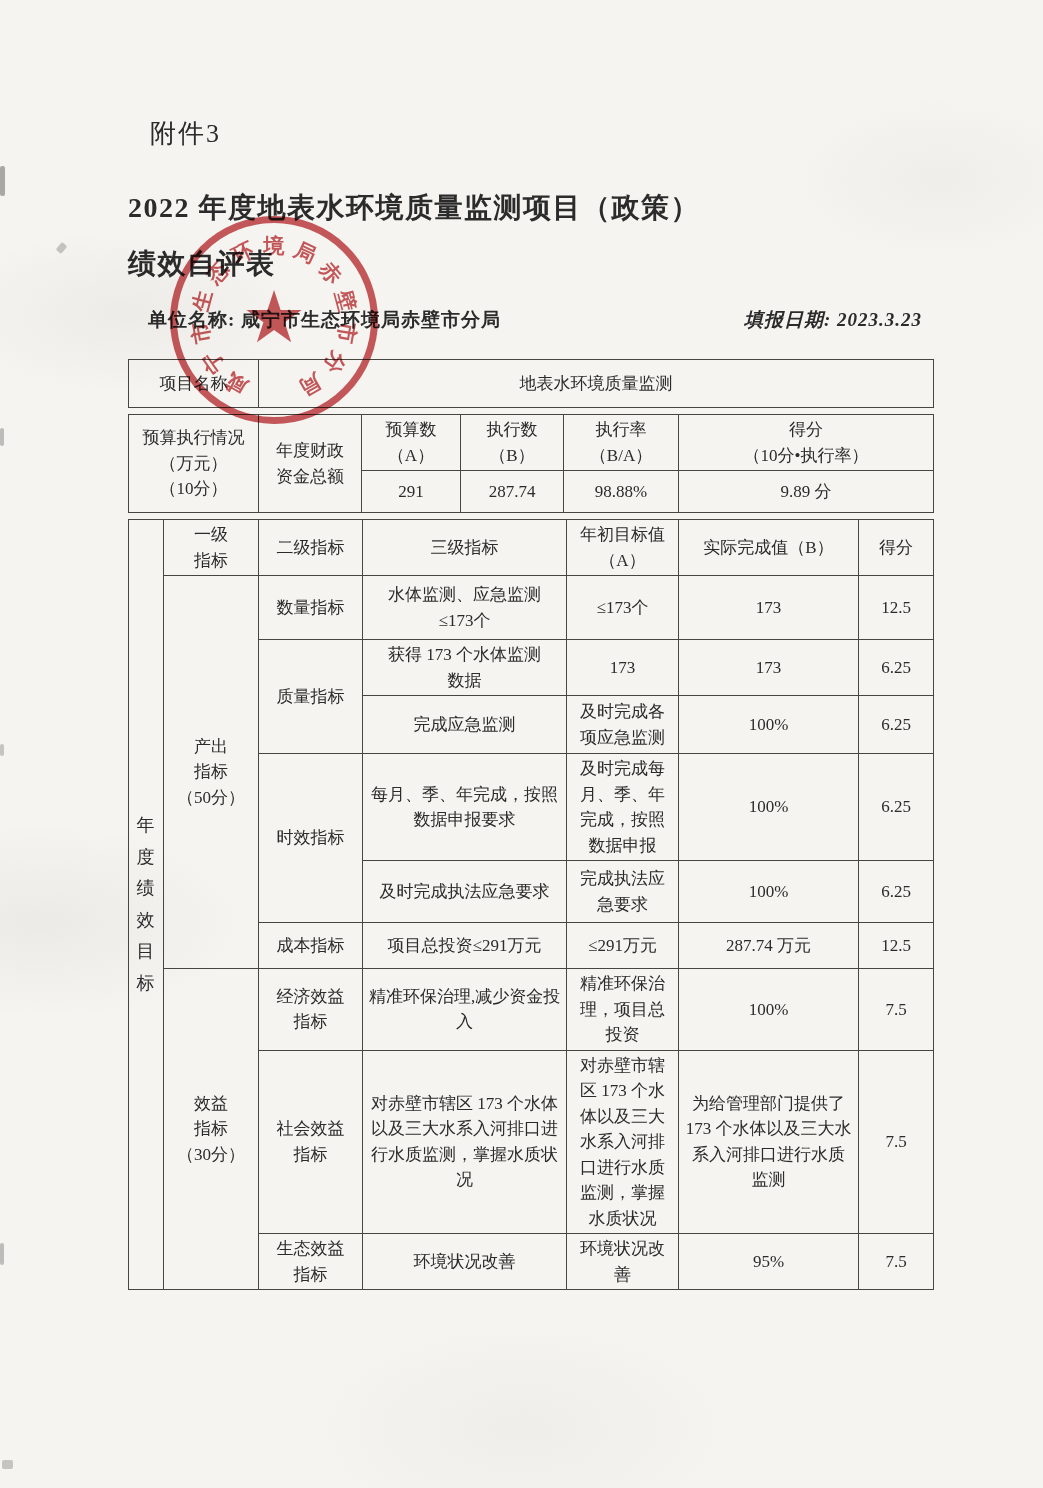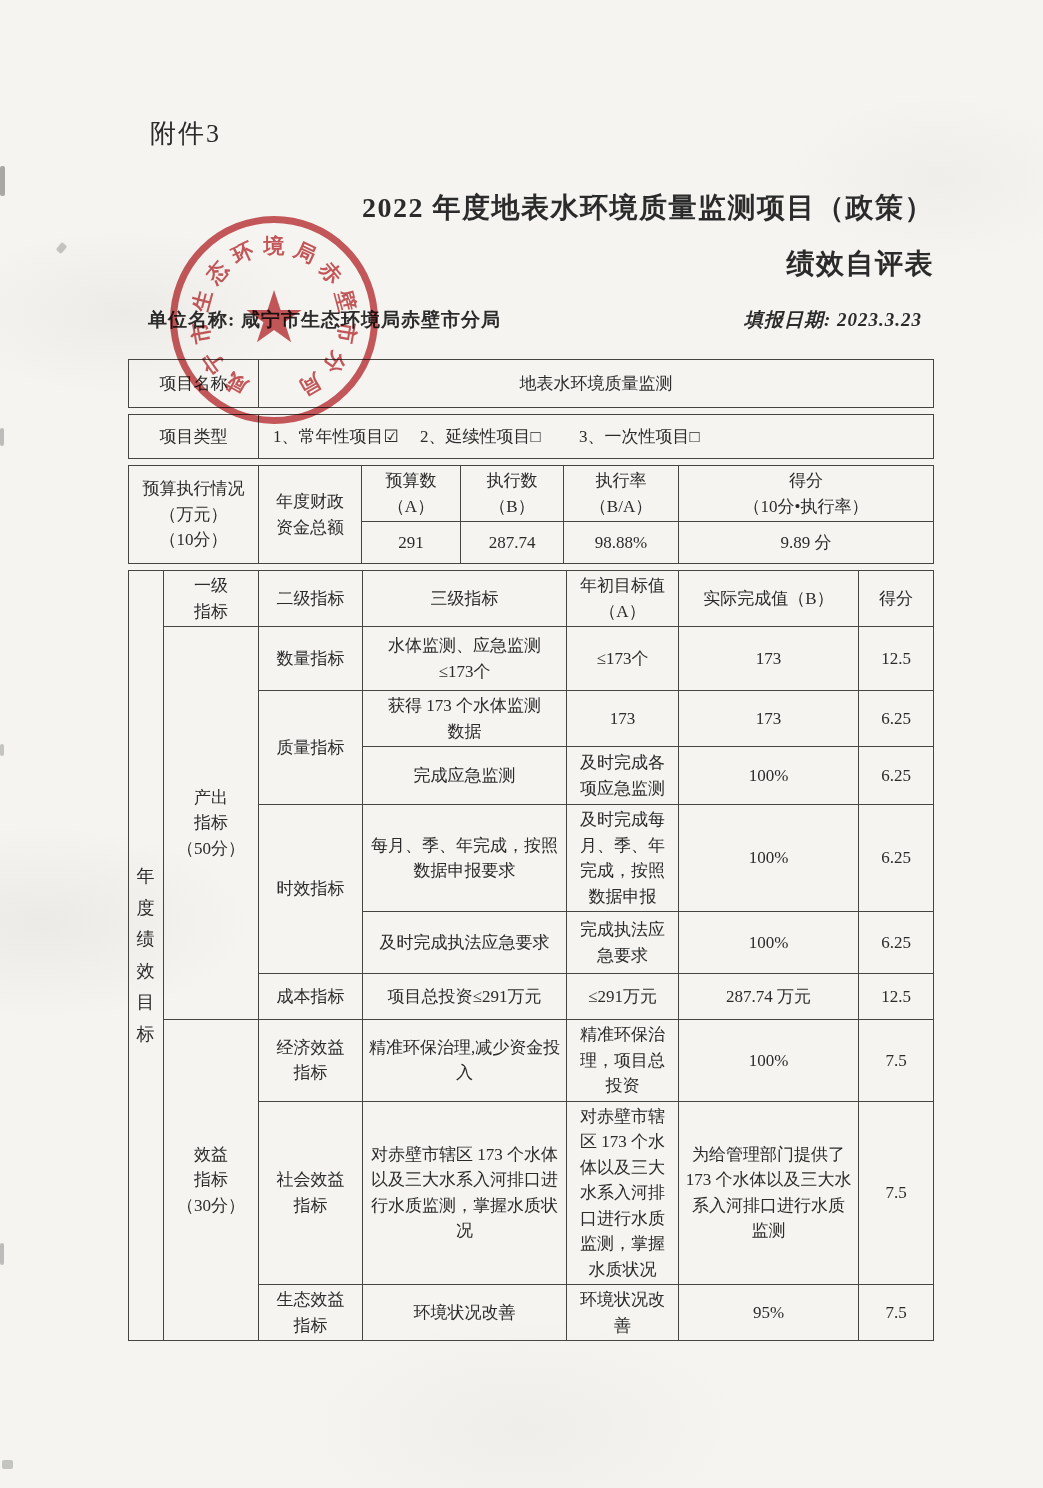--- a/index.html
+++ b/index.html
@@ -9,21 +9,21 @@
       radial-gradient(260px 120px at 12% 21%, rgba(120,120,118,.07), transparent 70%),
       radial-gradient(300px 140px at 4% 62%, rgba(120,120,118,.08), transparent 70%),
       radial-gradient(220px 120px at 90% 12%, rgba(120,120,118,.05), transparent 70%),
       radial-gradient(320px 160px at 50% 96%, rgba(120,120,118,.05), transparent 70%),
       #f5f4f0;
     font-family:"Liberation Serif","DejaVu Serif",serif;
     color:#2b2b2b;
   }
   .page{position:absolute;left:128px;top:0;width:806px;}
   .attachment{margin:116px 0 0 22px;font-size:26px;letter-spacing:2px;}
-  .title{ text-align:right;font-weight:bold;font-size:28px;letter-spacing:1.5px;}
+  .title{ text-align:left;font-weight:bold;font-size:28px;letter-spacing:1.5px;}
   .title-1{margin-top:38px;}
   .title-2{margin-top:18px;}
   .unitline{margin-top:24px;display:flex;justify-content:space-between;align-items:flex-end;
     font-size:19px;font-weight:600;letter-spacing:1px;}
   .unitline .left{margin-left:20px;}
   .unitline .right{margin-right:12px;font-style:italic;}
 
   table{border-collapse:collapse;table-layout:fixed;width:806px;margin-top:6px;}
   .tbl-first{margin-top:26px;}
   td{border:1.4px solid #474540;text-align:center;vertical-align:middle;
@@ -73,32 +73,20 @@
     <tbody>
         <tr style="height:48px">
       <td>项目名称</td>
       <td>地表水环境质量监测</td>
     </tr>
   </tbody>
     </table>
 
 
 
-  <table>
-    <colgroup>
-        <col style="width:130px">
-        <col>
-      </colgroup>
-    <tbody>
-        <tr style="height:44px">
-      <td>项目类型</td>
-      <td class="left">1、常年性项目☑　 2、延续性项目□　　 3、一次性项目□</td>
-    </tr>
-  </tbody>
-    </table>
 
   <table>
     <colgroup>
       <col style="width:130px">
         <col style="width:103px">
         <col style="width:99px">
       <col style="width:103px">
         <col style="width:115px">
         <col>
     </colgroup>

